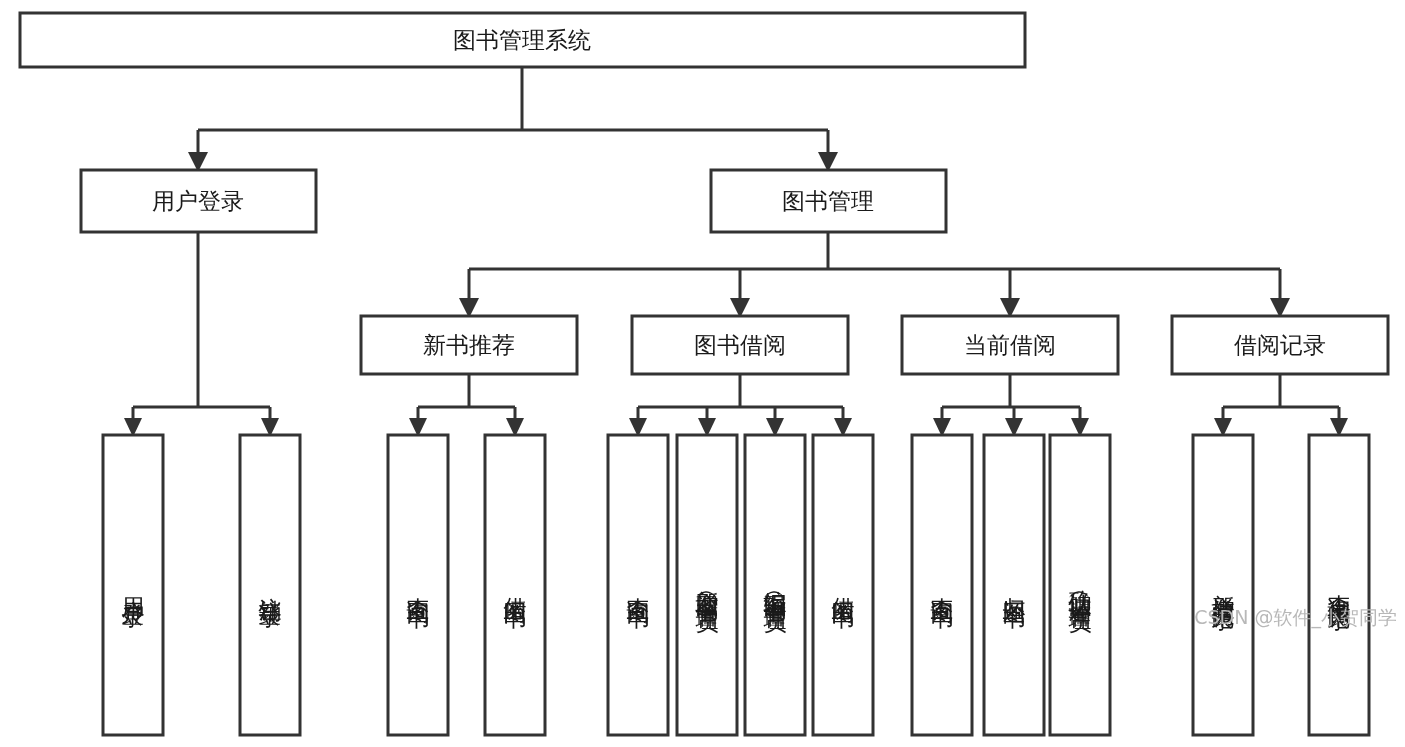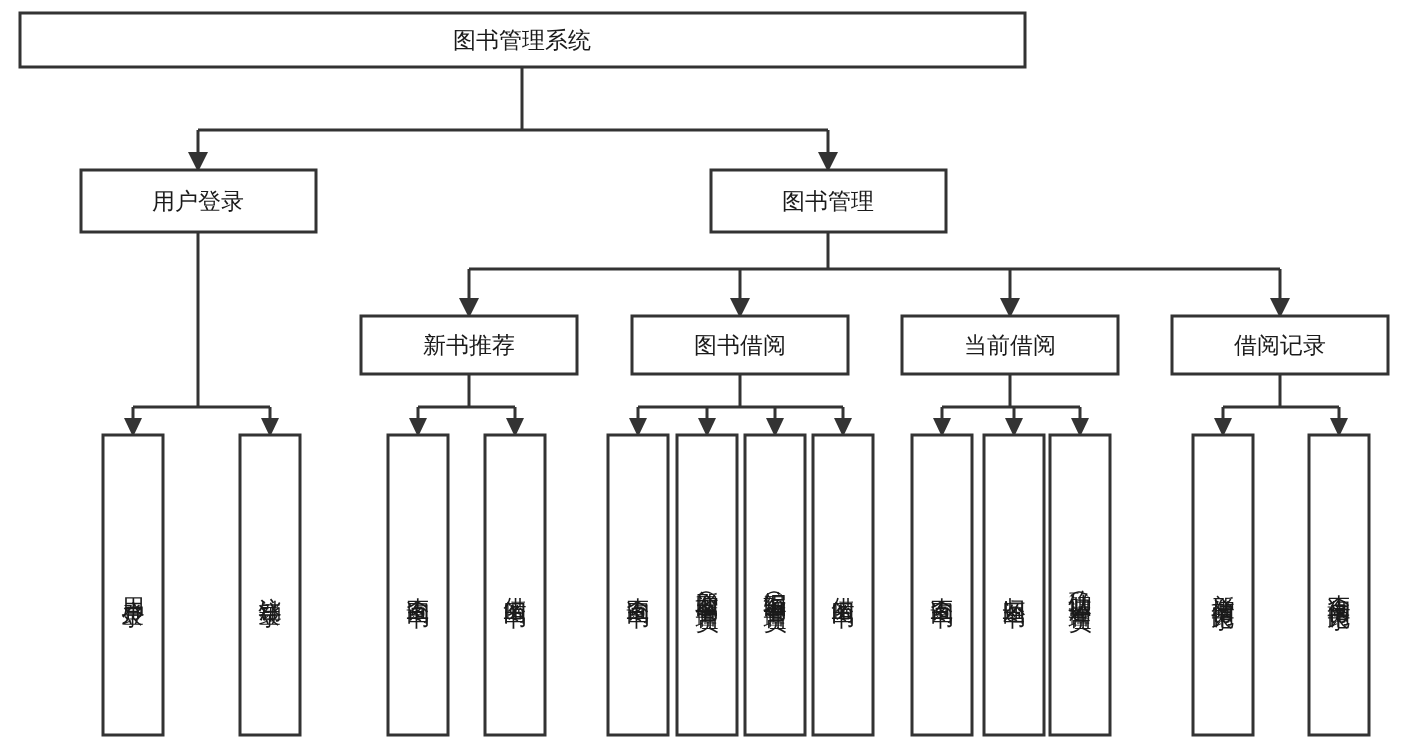--- a/index.html
+++ b/index.html
@@ -191,13 +191,14 @@
   <div class="vlabel" style="left:608px; top:435px; width:60px; height:300px;">查询图书</div>
   <div class="vlabel" style="left:677px; top:435px; width:60px; height:300px;">新增图书（管理员）</div>
   <div class="vlabel" style="left:745px; top:435px; width:60px; height:300px;">编辑图书（管理员）</div>
   <div class="vlabel" style="left:813px; top:435px; width:60px; height:300px;">借阅图书</div>
   <div class="vlabel" style="left:912px; top:435px; width:60px; height:300px;">查询图书</div>
   <div class="vlabel" style="left:984px; top:435px; width:60px; height:300px;">归还图书</div>
   <div class="vlabel" style="left:1050px; top:435px; width:60px; height:300px;">确认归还（管理员）</div>
   <div class="vlabel" style="left:1193px; top:435px; width:60px; height:300px;">新增借阅记录</div>
   <div class="vlabel" style="left:1309px; top:435px; width:60px; height:300px;">查询借阅记录</div>
 
+  <div class="watermark">CSDN @软件_小贺同学</div>
 </div>
 
 </body></html>

